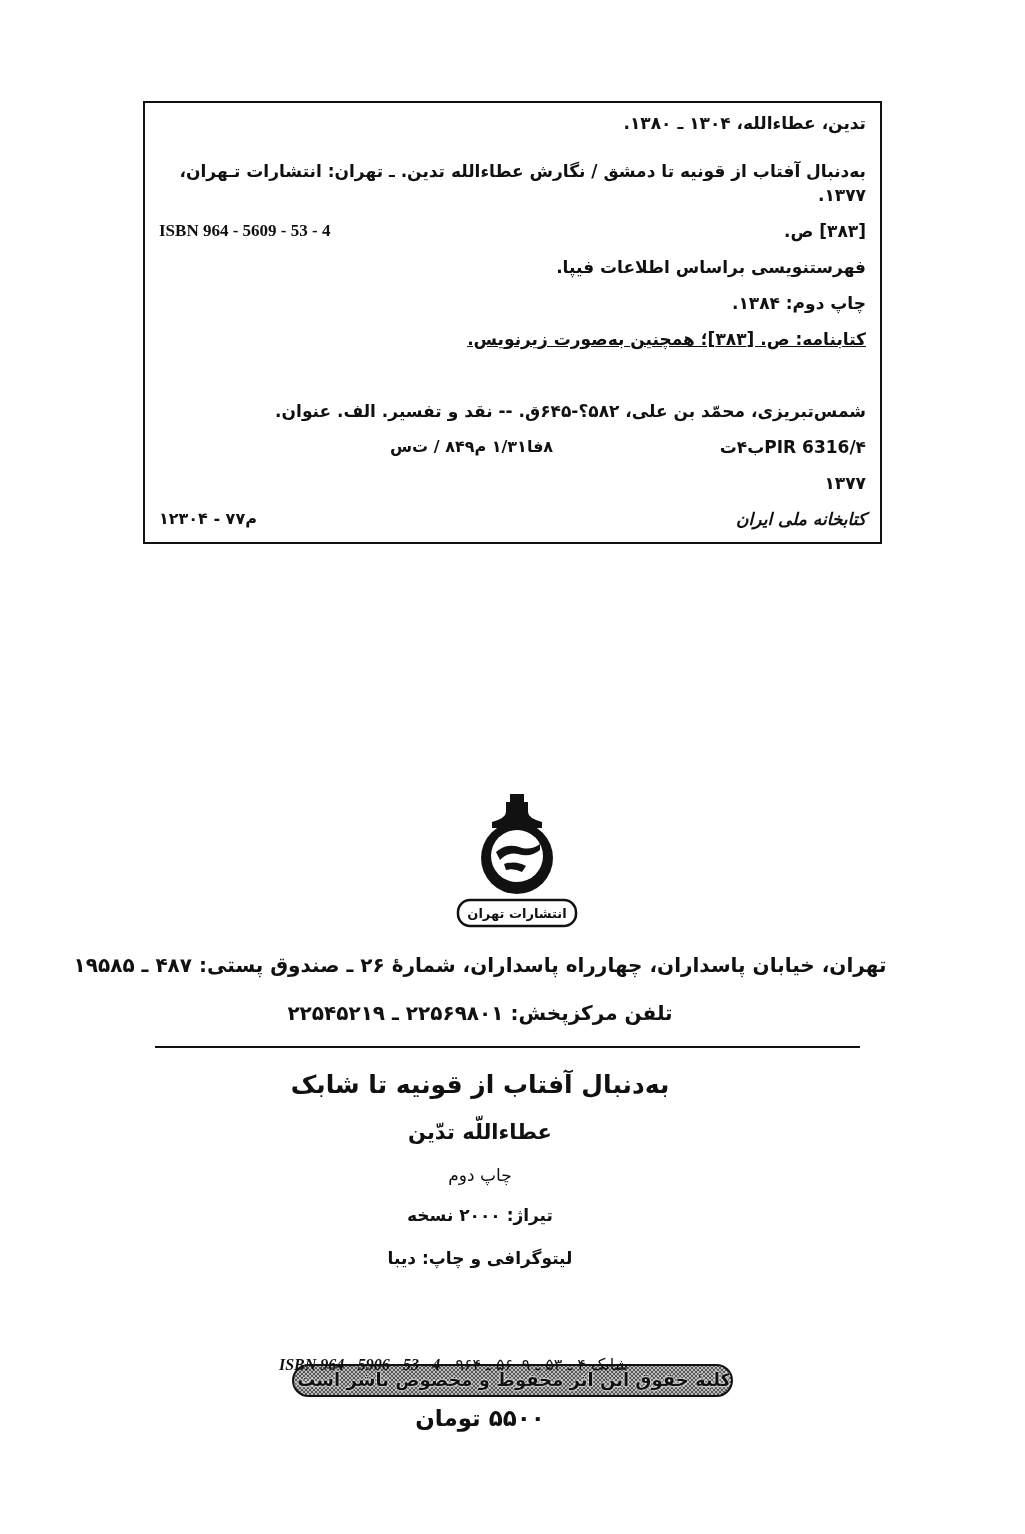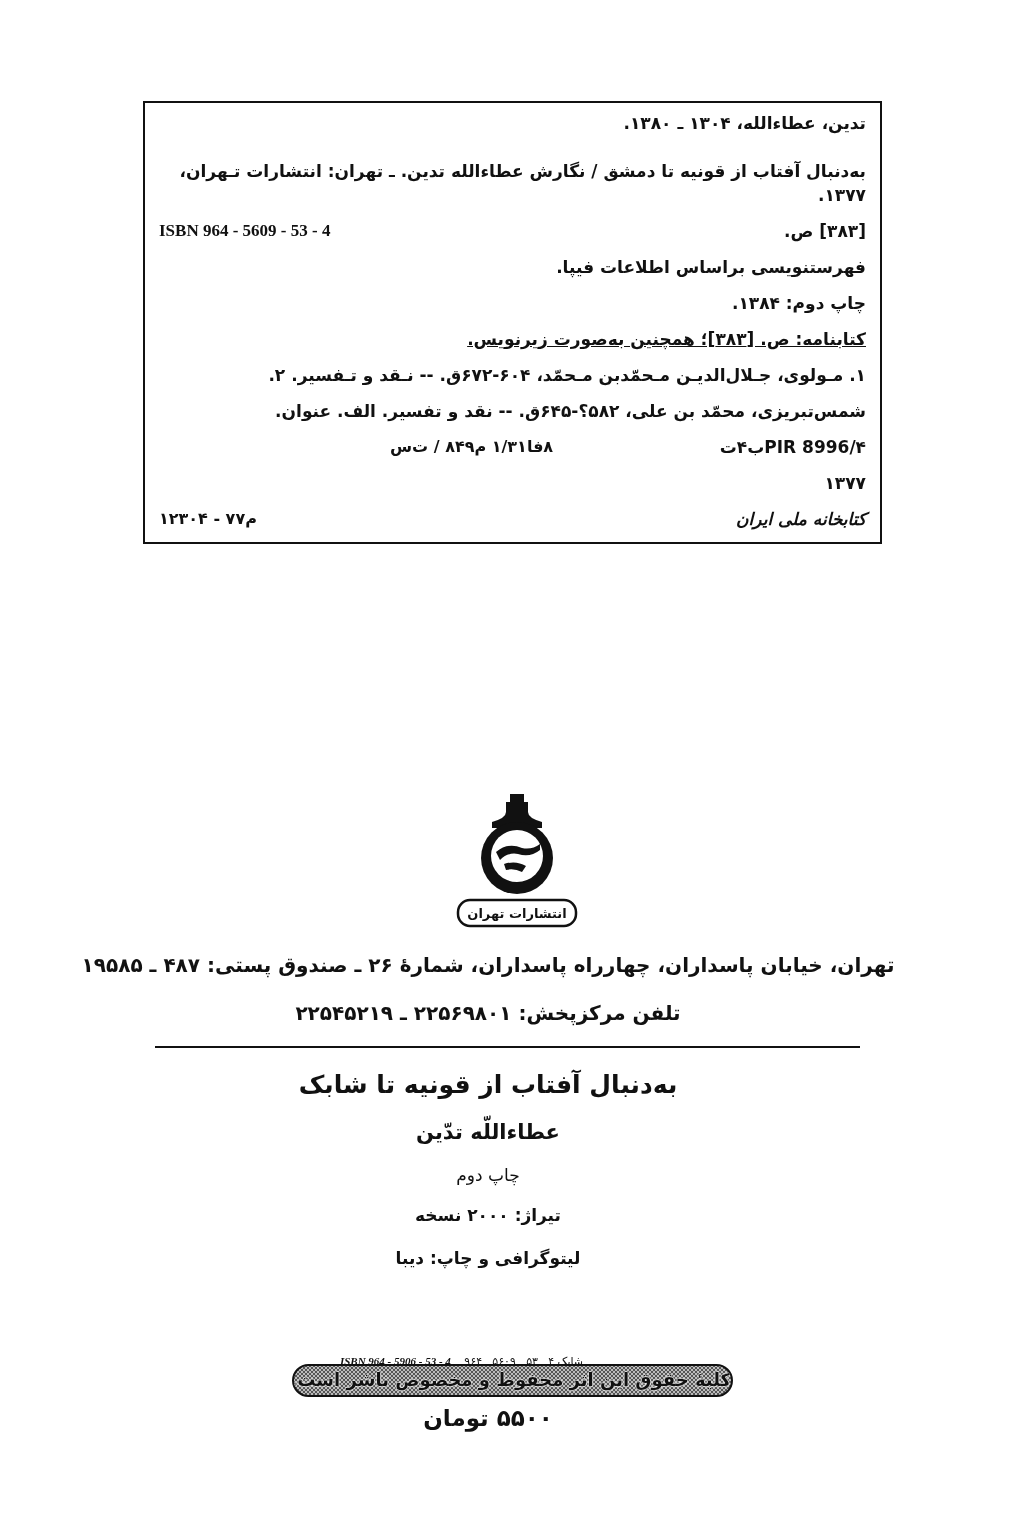--- a/index.html
+++ b/index.html
@@ -63,21 +63,20 @@
   }
 
   .center-line {
     position: absolute;
     left: 0;
     width: 960px;
     text-align: center;
     direction: rtl;
     white-space: nowrap;
     font-weight: bold;
-    margin-left: 8px;
   }
   .addr { top: 953px; font-size: 20px; }
   .phone { top: 1001px; font-size: 20px; }
 
   .divider {
     position: absolute;
     left: 155px;
     top: 1046px;
     width: 705px;
     height: 2px;
@@ -111,25 +110,25 @@
     line-height: 28px;
     font-weight: bold;
     color: #111;
     text-shadow: 0 0 2px #fff, 0 0 2px #fff, 0 0 1px #fff;
     white-space: nowrap;
     overflow: hidden;
   }
 
   .isbn-line {
     position: absolute;
-    left: 8px;
+    left: 0;
     width: 907px;
     top: 1355px;
     text-align: center;
-    font-size: 11px;
+    font-size: 16px;
     white-space: nowrap;
   }
   .isbn-line .fa { direction: rtl; unicode-bidi: embed; }
   .isbn-line .en {
     font-family: "Liberation Serif", serif;
     font-style: italic;
     font-weight: bold;
     margin-right: 10px;
   }
 
@@ -140,23 +139,22 @@
 
 <div class="cip-box">
   <div class="cip-line" style="top:8px;">تدین، عطاءالله، ۱۳۰۴ ـ ۱۳۸۰.</div>
   <div class="cip-line" style="top:56px;">به‌دنبال آفتاب از قونیه تا دمشق / نگارش عطاءالله تدین. ـ تهران: انتشارات تـهران،</div>
   <div class="cip-line" style="top:80px;">۱۳۷۷.</div>
   <div class="cip-line" style="top:116px;">[۳۸۳] ص.</div>
   <div class="cip-left" style="top:116px;">ISBN 964 - 5609 - 53 - 4</div>
   <div class="cip-line" style="top:152px;">فهرستنویسی براساس اطلاعات فیپا.</div>
   <div class="cip-line" style="top:188px;">چاپ دوم: ۱۳۸۴.</div>
   <div class="cip-line" style="top:224px;text-decoration:underline;">کتابنامه: ص. [۳۸۳]؛ همچنین به‌صورت زیرنویس.</div>
-  <div class="cip-line" style="top:260px;">۱. مـولوی، جـلال‌الدیـن مـحمّدبن مـحمّد، ۶۰۴-۶۷۲ق. -- نـقد و تـفسیر. ۲.</div>
   <div class="cip-line" style="top:296px;">شمس‌تبریزی، محمّد بن علی، ۵۸۲؟-۶۴۵ق. -- نقد و تفسیر. الف. عنوان.</div>
-  <div class="cip-line" style="top:332px;">PIR 8996/۴ب۴ت</div>
+  <div class="cip-line" style="top:332px;">PIR 6316/۴ب۴ت</div>
   <div class="cip-mid" style="top:332px; left:245px;">۸فا۱/۳۱ م۸۴۹ / ت‌س</div>
   <div class="cip-line" style="top:368px;">۱۳۷۷</div>
   <div class="cip-line" style="top:404px;font-style:italic;">کتابخانه ملی ایران</div>
   <div class="cip-mid" style="top:404px; left:14px;">م۷۷ - ۱۲۳۰۴</div>
 </div>
 
 <div class="logo">
   <svg width="130" height="140" viewBox="0 0 130 140">
 
     <path d="M58 4 L72 4 L72 12 L76 12 L76 22 Q76 28 90 32 L90 38 L40 38 L40 32 Q54 28 54 22 L54 12 L58 12 Z" fill="#111"></path>

